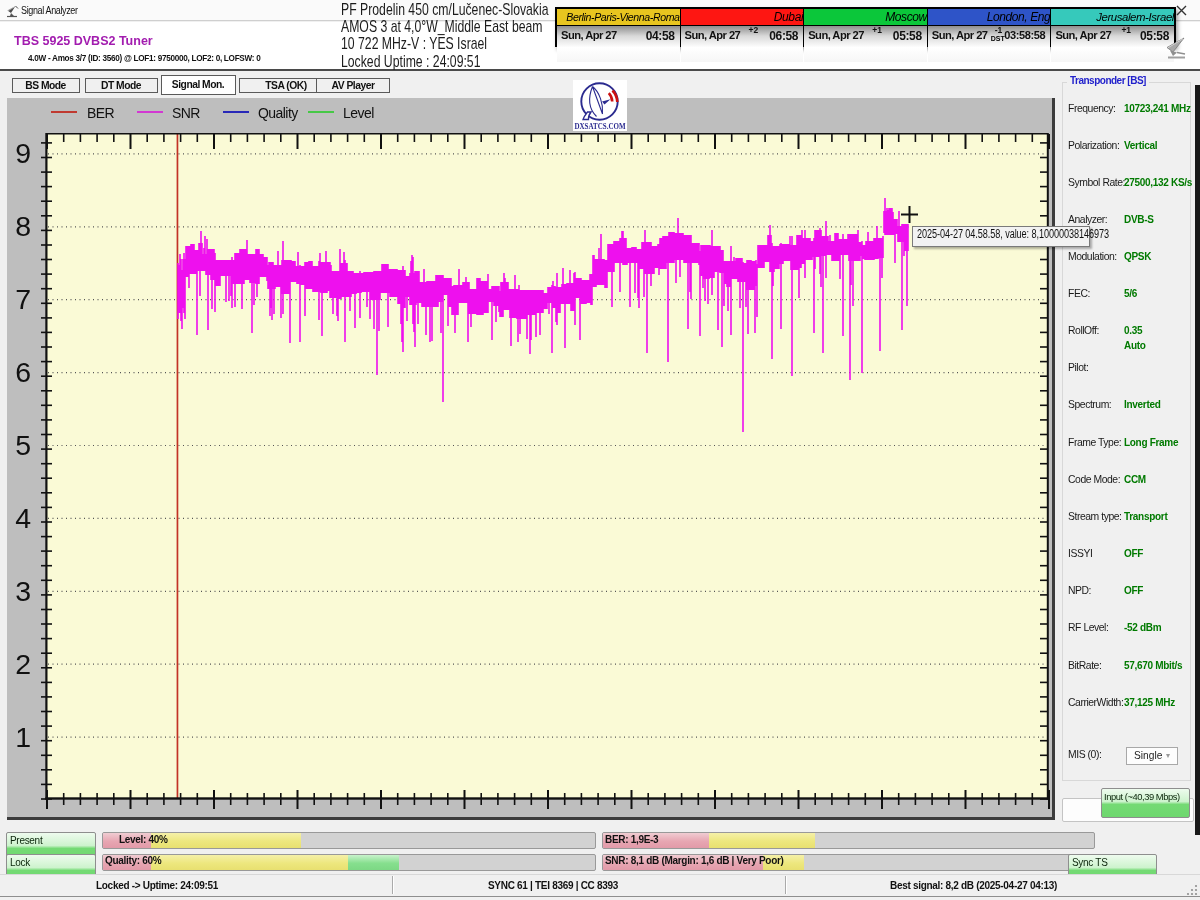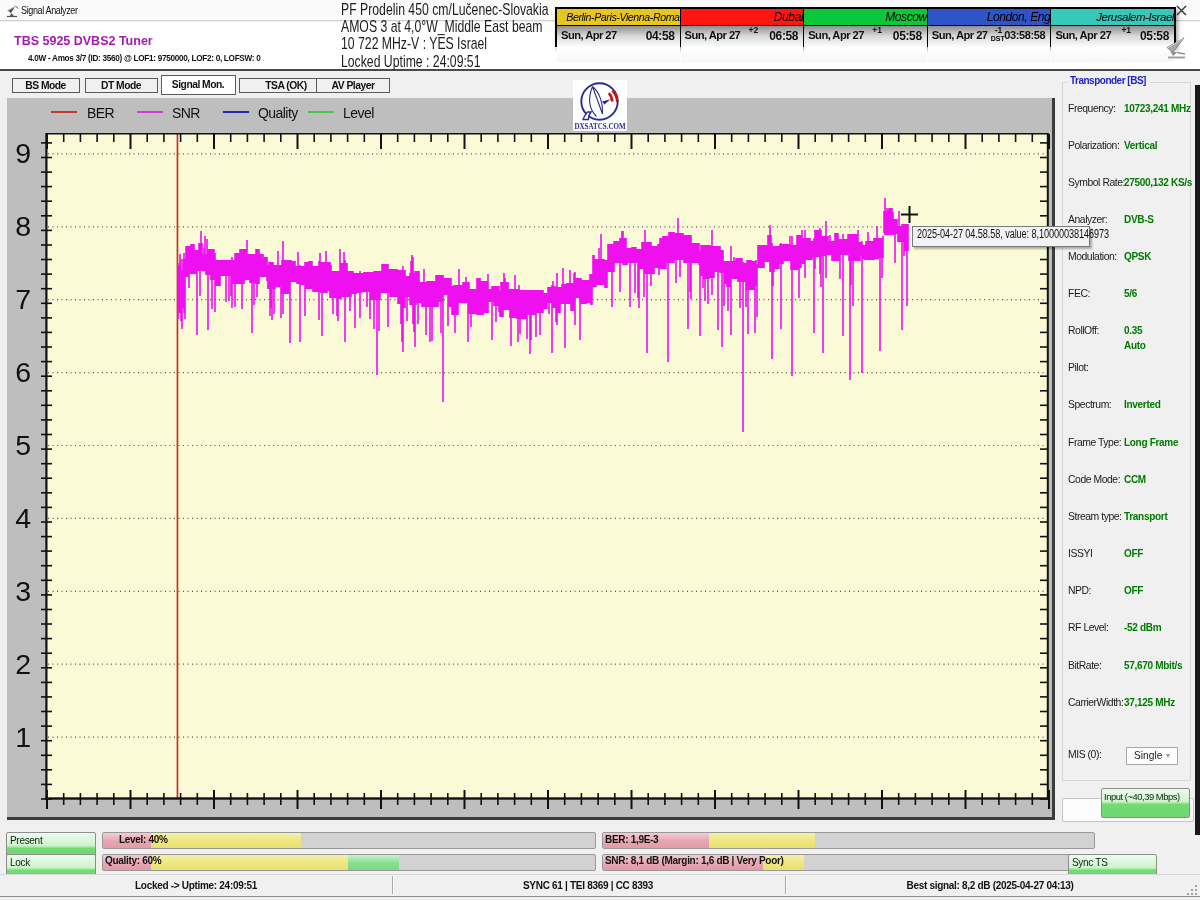--- a/index.html
+++ b/index.html
@@ -54,21 +54,21 @@
 
 .gbar{position:absolute;left:6px;width:90px;height:30px;border:1px solid #8e8e8e;border-radius:2px;
  background:linear-gradient(#eefbee,#cdf3cd 45%,#74da74 55%,#6fd86f);font-size:10px;letter-spacing:-0.3px;font-weight:normal;
  color:#0c260c;line-height:16px;padding-left:3px}
 .pbar{position:absolute;height:17px;border:1px solid #999;border-radius:2px;background:#d2d2d2;overflow:hidden}
 .seg{position:absolute;top:0;height:100%}
 .pt{position:absolute;left:3px;top:2px;font-size:10px;letter-spacing:-0.3px;font-weight:bold;color:#111;white-space:nowrap}
 
 #sbar{left:0;top:874px;width:1200px;height:23px;background:#f0f0f0;border-top:1px solid #d8d8d8;
  border-bottom:1.5px solid #8e8e8e}
-.sbx{position:absolute;top:879.5px;font-size:10px;letter-spacing:-0.3px;font-weight:bold;color:#111;text-align:center}
+.sbx{position:absolute;top:879.5px;font-size:10px;letter-spacing:-0.3px;font-weight:bold;color:#111;text-align:left}
 .sdv{position:absolute;top:876px;width:1px;height:18px;background:#aaa;box-shadow:1px 0 0 #fff}
 </style></head><body>
 <div id="w">
 
 <div class="ab" id="hdrw"></div>
 <div class="ab" id="tb"></div>
 <svg class="ab" style="left:6px;top:5px" width="13" height="13" viewBox="0 0 13 13">
  <path d="M9.5 1 L5 8 L1.5 5.5 Z" fill="#4a4a4a"></path>
  <path d="M2 5.9 L9.1 1.5" stroke="#fff" stroke-width="0.5"></path>
  <path d="M5 8 L4 11 L8 11 Z" fill="#555"></path>

